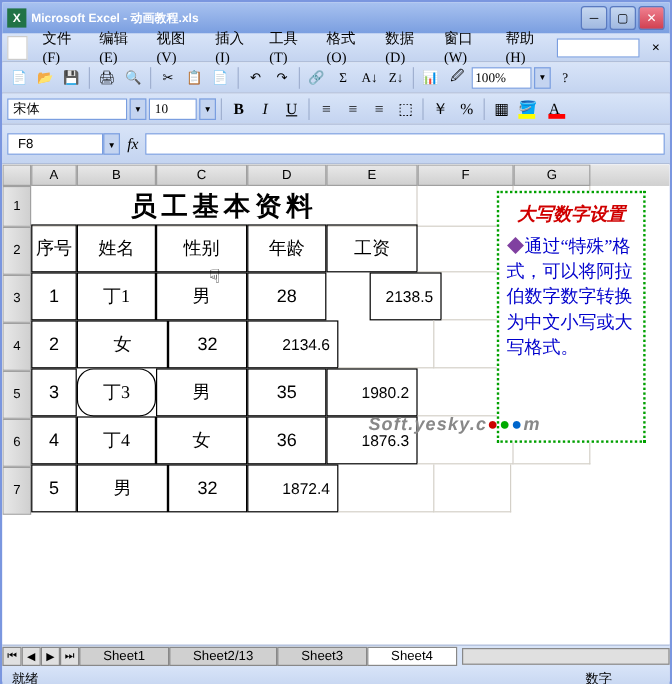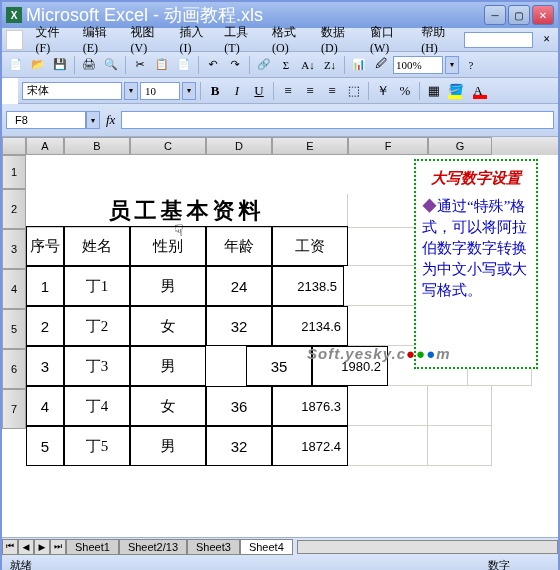--- a/index.html
+++ b/index.html
@@ -1,33 +1,33 @@
 <!DOCTYPE html>
 <html><head>
 <meta charset="utf-8">
 <style>
 * { box-sizing: border-box; margin: 0; padding: 0; }
 body { font-family: "SimSun", serif; font-size: 12px; background: #fff; }
 .window { width: 560px; height: 570px; border: 2px solid #7a96df; background: #fff; }
 .titlebar { height: 26px; background: linear-gradient(to bottom, #a8c2f0, #7a9ee0); display: flex; align-items: center; padding: 0 4px; font-family: "Tahoma", sans-serif; }
 .titlebar .app-icon { width: 16px; height: 16px; background: #217346; margin-right: 4px; display: inline-flex; align-items: center; justify-content: center; color: #fff; font-weight: bold; font-size: 10px; }
-.titlebar .title { color: #fff; font-weight: normal; font-size: 18px; flex: 1; }
+.titlebar .title { color: #fff; font-weight: bold; font-size: 10px; flex: 1; }
 .titlebar .win-btns { display: flex; gap: 2px; }
 .titlebar .win-btn { width: 22px; height: 20px; background: linear-gradient(to bottom, #c7d8f0, #a0b8e0); border: 1px solid #5a7ac0; border-radius: 3px; display: flex; align-items: center; justify-content: center; font-size: 10px; font-family: Arial; }
 .titlebar .win-btn.close { background: linear-gradient(to bottom, #f08090, #d04050); color: #fff; }
 .menubar { height: 24px; background: linear-gradient(to bottom, #d8e4f8, #c4d4f0); display: flex; align-items: center; padding: 0 4px; gap: 2px; border-bottom: 1px solid #a0b0d0; }
 .menubar .menu-icon { width: 20px; height: 20px; background: #fff; border: 1px solid #ccc; margin-right: 4px; }
 .menubar .menu-item { padding: 2px 6px; cursor: default; }
 .menubar .help-box { margin-left: auto; width: 80px; height: 16px; border: 1px solid #7a9ee0; background: #fff; }
 .menubar .close-doc { color: #000; font-weight: bold; padding: 0 4px; margin-left: 4px; }
 .toolbar { height: 26px; background: linear-gradient(to bottom, #d8e4f8, #c4d4f0); display: flex; align-items: center; padding: 0 4px; gap: 2px; border-bottom: 1px solid #a0b0d0; }
 .tb-btn { width: 20px; height: 20px; display: flex; align-items: center; justify-content: center; font-size: 11px; border: 1px solid transparent; }
 .tb-sep { width: 1px; height: 18px; background: #a0b0d0; margin: 0 2px; }
 .zoom-box { width: 50px; height: 18px; border: 1px solid #7a9ee0; background: #fff; display: flex; align-items: center; padding: 0 2px; font-size: 11px; }
-.fmt-bar { height: 26px; background: linear-gradient(to bottom, #d8e4f8, #c4d4f0); display: flex; align-items: center; padding: 0 4px; gap: 2px; border-bottom: 1px solid #a0b0d0; margin-left: 16px; }
+.fmt-bar { height: 26px; background: linear-gradient(to bottom, #d8e4f8, #c4d4f0); display: flex; align-items: center; padding: 0 4px; gap: 2px; border-bottom: 1px solid #a0b0d0; }
 .font-box { width: 100px; height: 18px; border: 1px solid #7a9ee0; background: #fff; display: flex; align-items: center; padding: 0 4px; font-size: 11px; }
 .font-dd { width: 14px; height: 18px; background: #c4d4f0; border: 1px solid #7a9ee0; display: flex; align-items: center; justify-content: center; font-size: 8px; }
 .size-box { width: 40px; height: 18px; border: 1px solid #7a9ee0; background: #fff; display: flex; align-items: center; padding: 0 4px; font-size: 11px; }
 .fmt-btn { width: 20px; height: 20px; display: flex; align-items: center; justify-content: center; font-size: 13px; font-family: "Times New Roman"; }
 .fmt-btn.bold { font-weight: bold; }
 .fmt-btn.italic { font-style: italic; }
 .fmt-btn.underline { text-decoration: underline; }
 .color-swatch { width: 14px; height: 4px; margin-top: 12px; }
 .name-row { height: 22px; background: linear-gradient(to bottom, #d8e4f8, #c4d4f0); display: flex; align-items: center; padding: 16px 4px; border-bottom: 1px solid #a0b0d0; }
 .name-box { width: 80px; height: 18px; border: 1px solid #7a9ee0; background: #fff; display: flex; align-items: center; padding: 0 8px; font-size: 11px; font-family: Arial; }
@@ -52,21 +52,21 @@
 .callout .c-title { color: #d00000; font-weight: bold; text-align: center; margin-bottom: 8px; font-style: italic; font-family: "KaiTi"; }
 .callout .c-body { color: #0000cc; line-height: 1.4; }
 .callout .diamond { color: #8040a0; }
 .ink-hand { position: absolute; left: 172px; top: 84px; font-size: 16px; }
 .watermark { position: absolute; left: 305px; top: 208px; font-family: Arial; font-size: 15px; color: #888; font-style: italic; font-weight: bold; letter-spacing: 1px; }
 .watermark .r { color: #c00; }
 .watermark .g { color: #0a0; }
 .watermark .b { color: #06c; }
 .sheet-tabs { height: 18px; background: #d8e4f8; display: flex; align-items: center; border-top: 1px solid #a0b0d0; font-size: 11px; font-family: Arial; }
 .nav-btn { width: 16px; height: 16px; border: 1px solid #888; background: #e0e0e0; display: flex; align-items: center; justify-content: center; font-size: 9px; }
-.tab { padding: 0 8px; height: 16px; border: 1px solid #888; background: #fff; font-family: Arial; line-height: 14px; }
+.tab { padding: 0 19px; height: 16px; border: 1px solid #888; background: #fff; font-family: Arial; line-height: 14px; }
 .tab.inactive { background: #d0d0d0; }
 .scroll-h { flex: 1; height: 14px; background: #e0e0e0; border: 1px solid #888; margin-left: 4px; }
 .statusbar { height: 20px; background: linear-gradient(to bottom, #d8e4f8, #c4d4f0); display: flex; align-items: center; padding: 0 8px; font-size: 11px; }
 .status-right { margin-left: auto; margin-right: 40px; }
 </style>
 </head>
 <body>
 
 <div class="window">
 
@@ -173,73 +173,71 @@
       <div class="row-headers" id="rowh-container">
           <div class="row-h" style="height: 34px;">1</div>
           <div class="row-h" style="height: 40px;">2</div>
           <div class="row-h" style="height: 40px;">3</div>
           <div class="row-h" style="height: 40px;">4</div>
           <div class="row-h" style="height: 40px;">5</div>
           <div class="row-h" style="height: 40px;">6</div>
           <div class="row-h" style="height: 40px;">7</div>
         </div>
       <div class="cells" id="cells-container">
-          <div class="cell-row" style="height: 32px; margin-top: 39px;">
+          <div class="cell-row" style="height: 32px;">
             <div class="cell title-cell" style="width: 322px; height: 34px;">员工基本资料</div>
             <div class="cell" style="width: 80px; height: 34px;"></div>
             <div class="cell" style="width: 64px; height: 34px;"></div>
           </div>
           <div class="cell-row" style="height: 40px;">
             <div class="cell header-cell data-border" style="width: 38px; height: 40px;">序号</div>
             <div class="cell header-cell data-border" style="width: 66px; height: 40px;">姓名</div>
             <div class="cell header-cell data-border" style="width: 76px; height: 40px;">性别</div>
             <div class="cell header-cell data-border" style="width: 66px; height: 40px;">年龄</div>
             <div class="cell header-cell data-border" style="width: 76px; height: 40px;">工资</div>
             <div class="cell" style="width: 80px; height: 40px;"></div>
             <div class="cell" style="width: 64px; height: 40px;"></div>
           </div>
           <div class="cell-row" style="height: 40px;">
             <div class="cell data-border data-cell" style="width: 38px; height: 40px; font-family: Arial;">1</div>
             <div class="cell data-border data-cell" style="width: 66px; height: 40px;">丁1</div>
             <div class="cell data-border data-cell" style="width: 76px; height: 40px;">男</div>
-            <div class="cell data-border data-cell" style="width: 66px; height: 40px; font-family: Arial;">24</div>
-            <div class="cell data-border num-cell" style="width: 72px; height: 40px;">2138.5</div>
+            <div class="cell data-border data-cell" style="width: 66px; height: 40px; font-family: Arial;">28</div>
+            <div class="cell data-border num-cell" style="width: 60px; height: 40px; margin-left: 36px;">2138.5</div>
             <div class="cell" style="width: 80px; height: 40px;"></div>
             <div class="cell" style="width: 64px; height: 40px;"></div>
           </div>
           <div class="cell-row" style="height: 40px;">
             <div class="cell data-border data-cell" style="width: 38px; height: 40px; font-family: Arial;">2</div>
-            <div class="cell data-border data-cell" style="width: 66px; height: 40px;">丁2</div>
             <div class="cell data-border data-cell" style="width: 76px; height: 40px;">女</div>
             <div class="cell data-border data-cell" style="width: 66px; height: 40px; font-family: Arial;">32</div>
             <div class="cell data-border num-cell" style="width: 76px; height: 40px;">2134.6</div>
             <div class="cell" style="width: 80px; height: 40px;"></div>
             <div class="cell" style="width: 64px; height: 40px;"></div>
           </div>
           <div class="cell-row" style="height: 40px;">
             <div class="cell data-border data-cell" style="width: 38px; height: 40px; font-family: Arial;">3</div>
-            <div class="cell data-border data-cell" style="width: 66px; height: 40px;">丁3</div>
+            <div class="cell data-border data-cell" style="width: 66px; height: 40px; border-radius: 14px;">丁3</div>
             <div class="cell data-border data-cell" style="width: 76px; height: 40px;">男</div>
-            <div class="cell data-border data-cell" style="width: 66px; height: 40px; font-family: Arial; margin-left: 40px;">35</div>
+            <div class="cell data-border data-cell" style="width: 66px; height: 40px; font-family: Arial;">35</div>
             <div class="cell data-border num-cell" style="width: 76px; height: 40px;">1980.2</div>
             <div class="cell" style="width: 80px; height: 40px;"></div>
             <div class="cell" style="width: 64px; height: 40px;"></div>
           </div>
           <div class="cell-row" style="height: 40px;">
             <div class="cell data-border data-cell" style="width: 38px; height: 40px; font-family: Arial;">4</div>
             <div class="cell data-border data-cell" style="width: 66px; height: 40px;">丁4</div>
             <div class="cell data-border data-cell" style="width: 76px; height: 40px;">女</div>
             <div class="cell data-border data-cell" style="width: 66px; height: 40px; font-family: Arial;">36</div>
             <div class="cell data-border num-cell" style="width: 76px; height: 40px;">1876.3</div>
             <div class="cell" style="width: 80px; height: 40px;"></div>
             <div class="cell" style="width: 64px; height: 40px;"></div>
           </div>
           <div class="cell-row" style="height: 40px;">
             <div class="cell data-border data-cell" style="width: 38px; height: 40px; font-family: Arial;">5</div>
-            <div class="cell data-border data-cell" style="width: 66px; height: 40px;">丁5</div>
             <div class="cell data-border data-cell" style="width: 76px; height: 40px;">男</div>
             <div class="cell data-border data-cell" style="width: 66px; height: 40px; font-family: Arial;">32</div>
             <div class="cell data-border num-cell" style="width: 76px; height: 40px;">1872.4</div>
             <div class="cell" style="width: 80px; height: 40px;"></div>
             <div class="cell" style="width: 64px; height: 40px;"></div>
           </div>
         </div>
     </div>
 
     <div class="ink-hand">☟</div>

